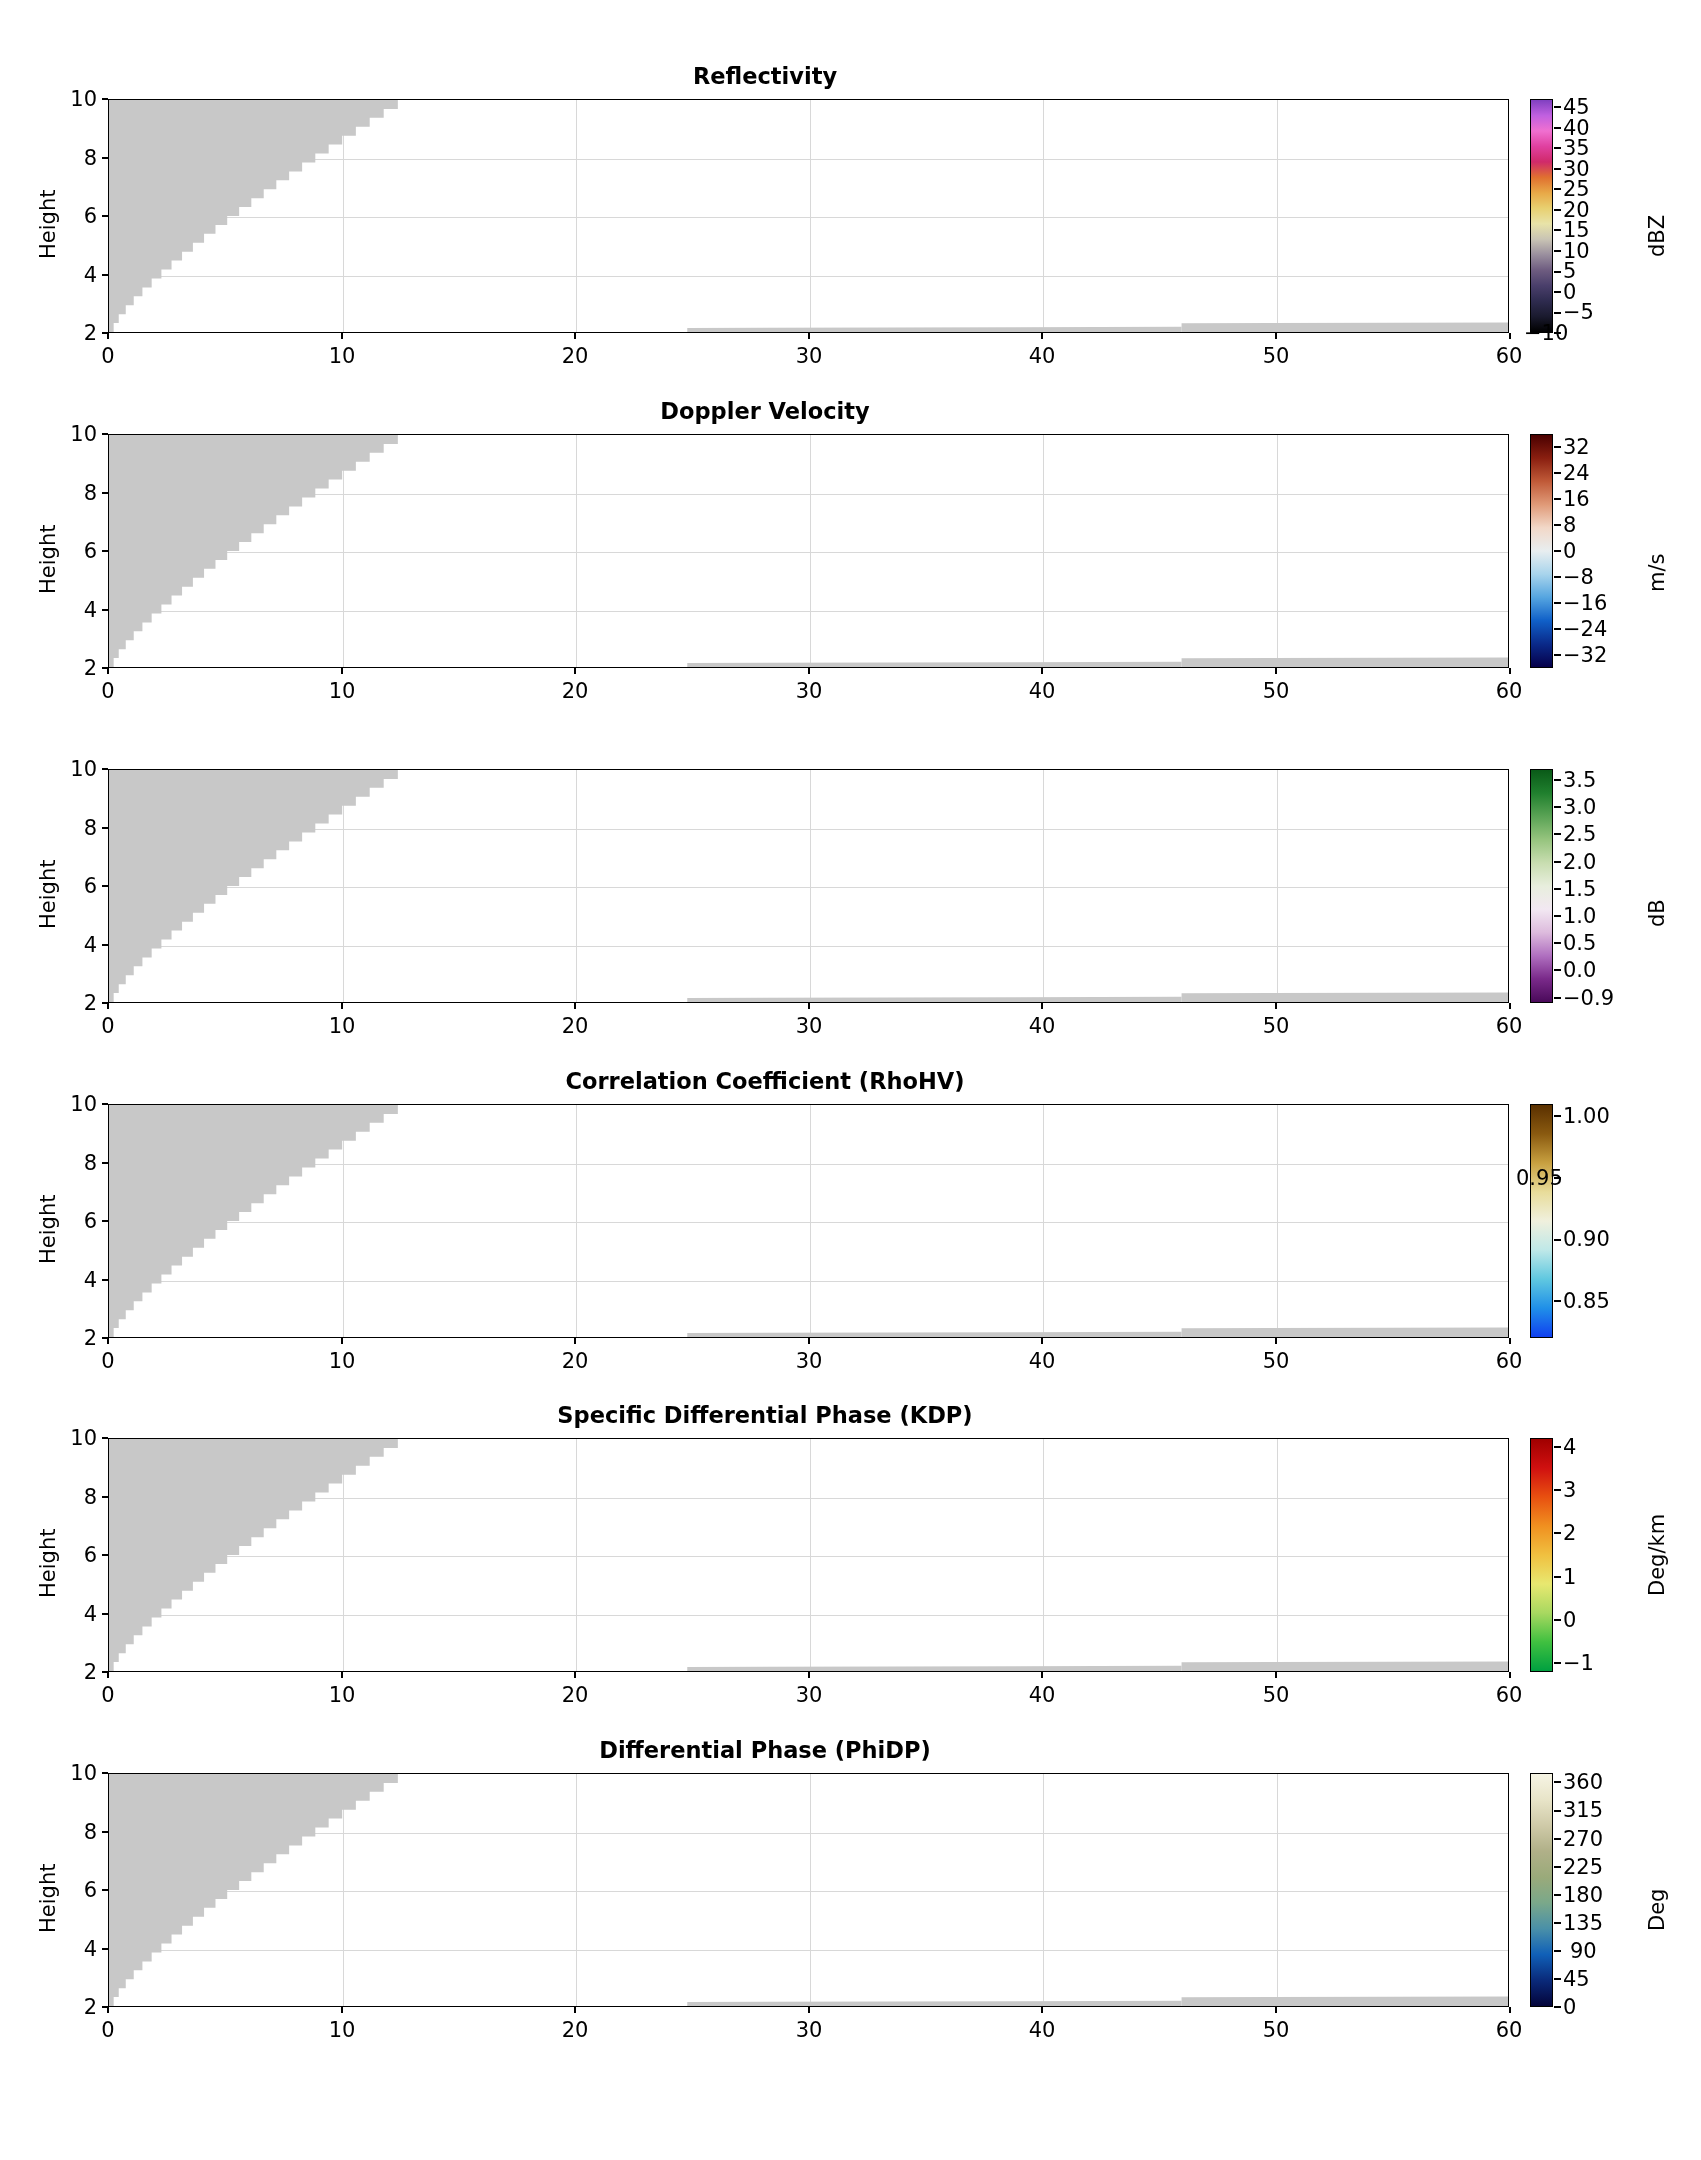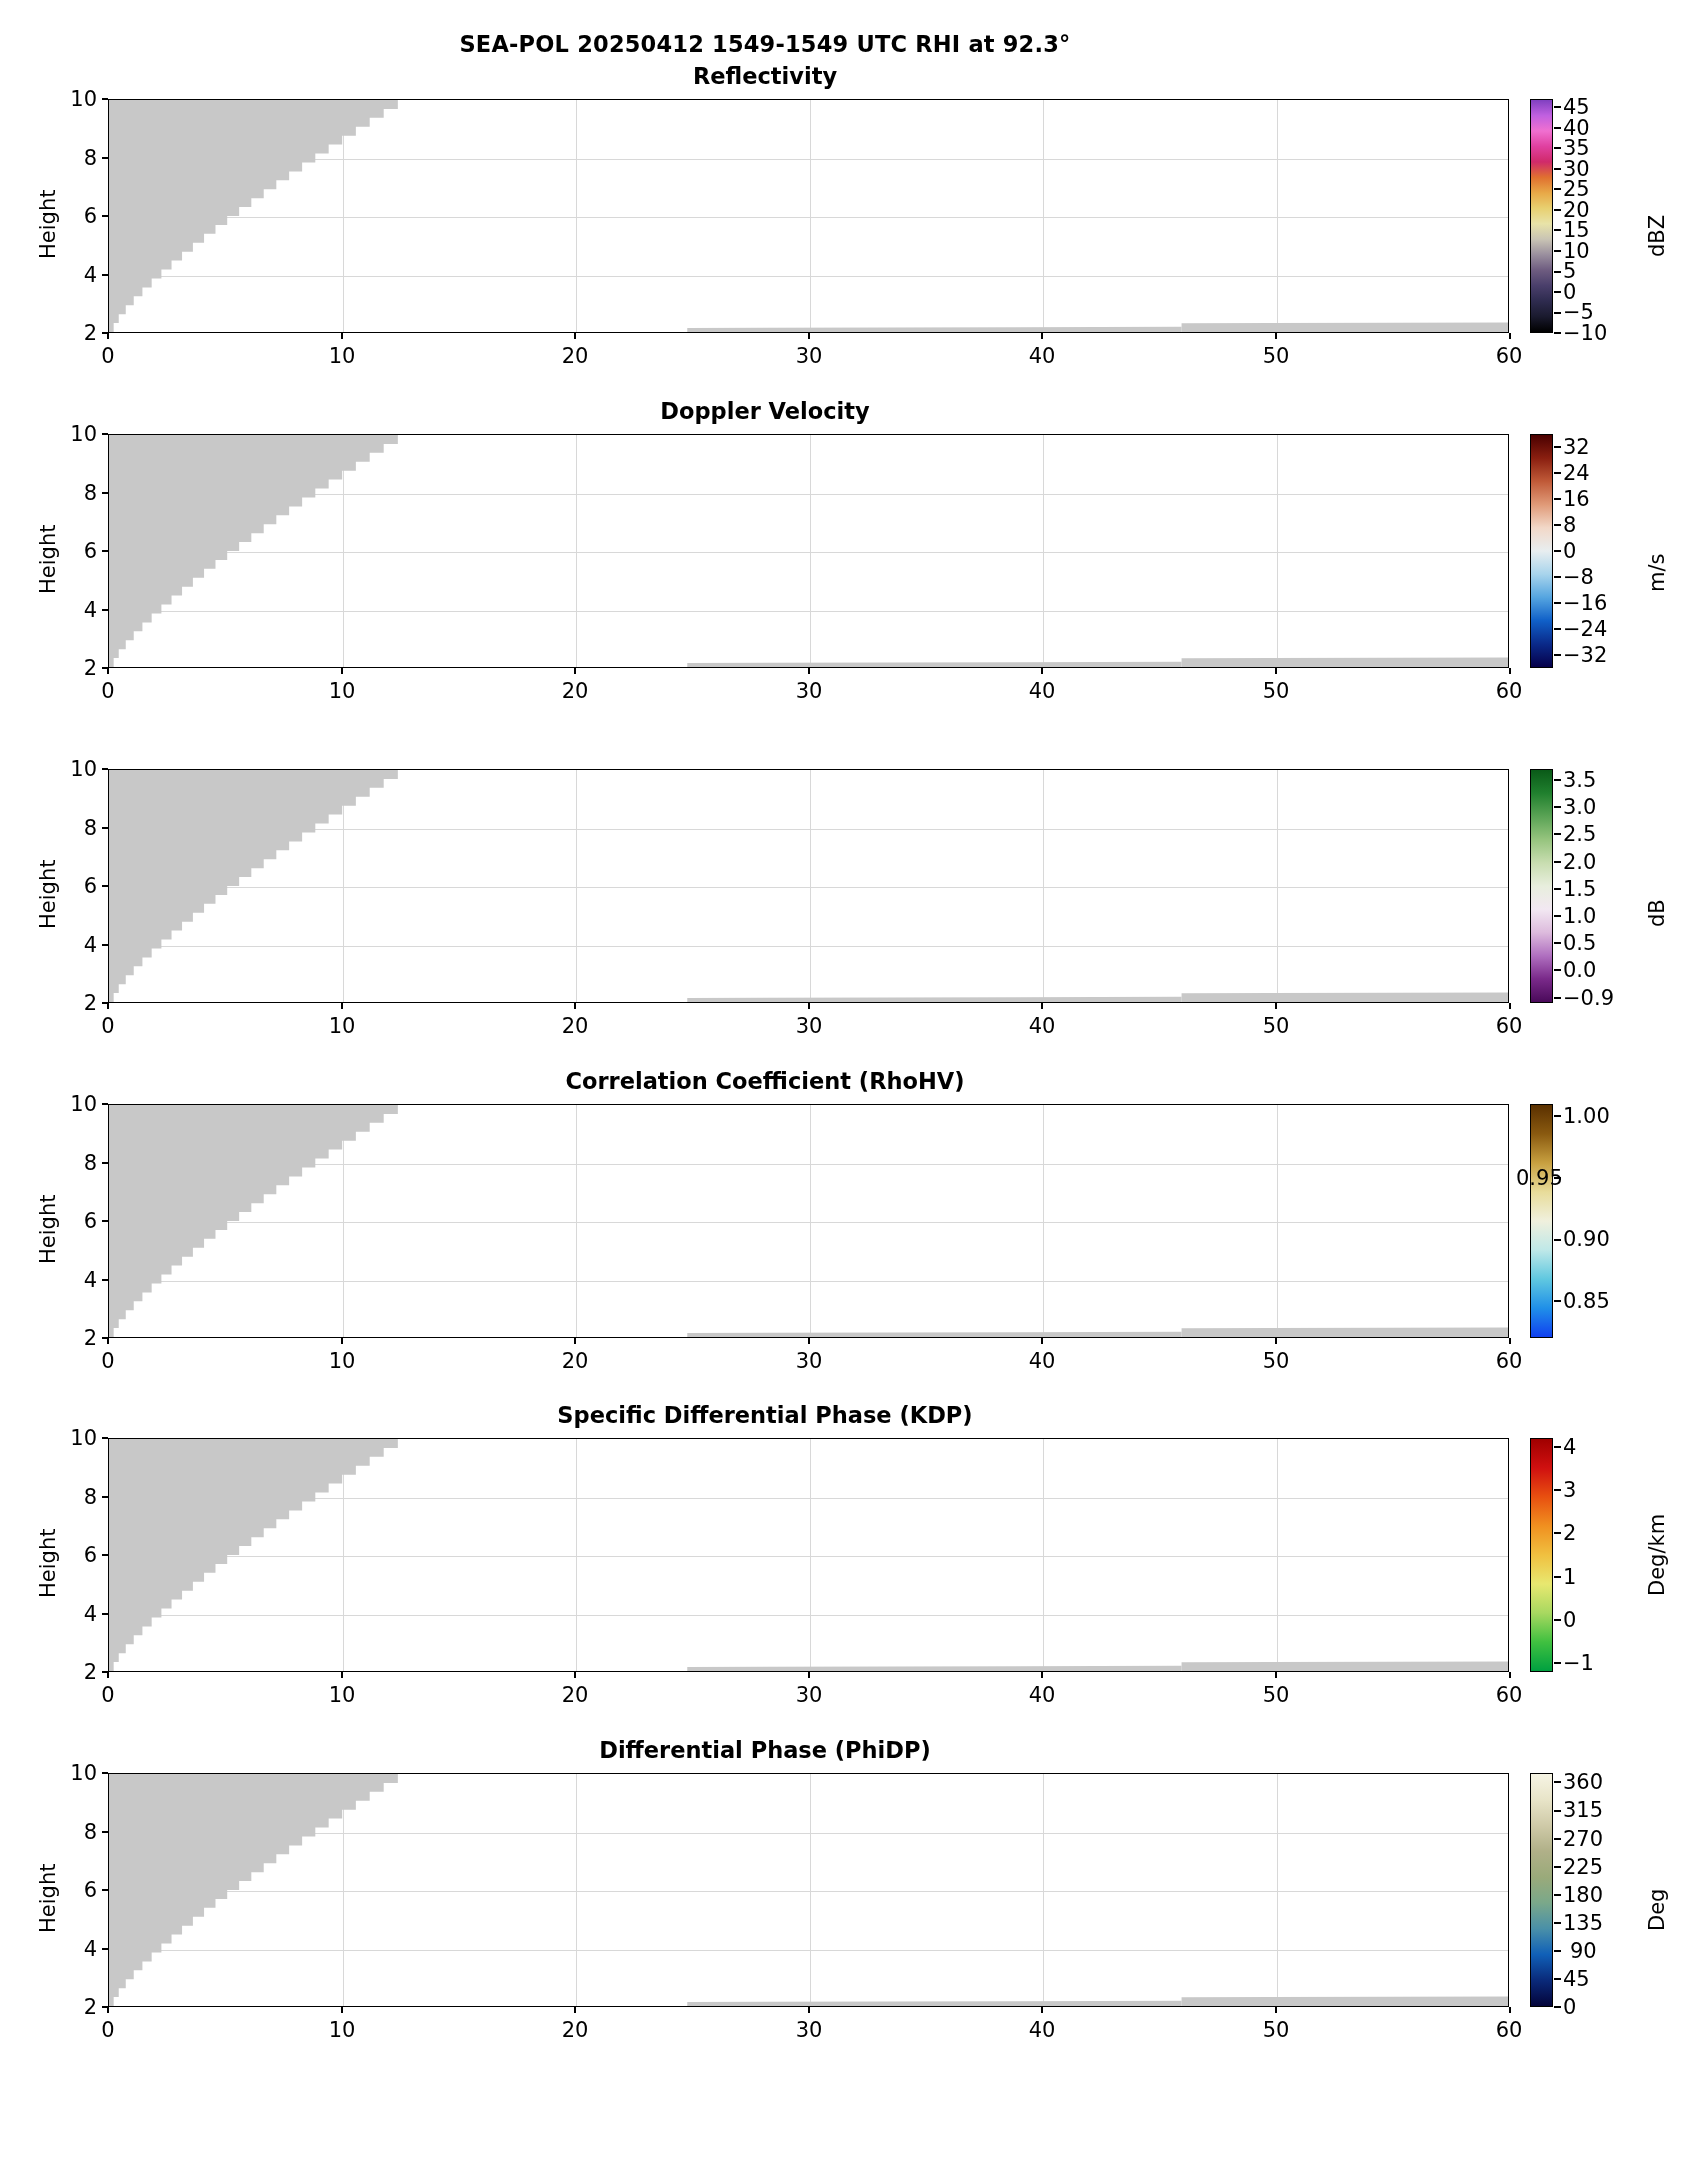--- a/index.html
+++ b/index.html
@@ -146,21 +146,20 @@
     position: absolute;
     font-size: 21px;
     white-space: nowrap;
     transform-origin: left top;
   }
 </style>
 </head>
 <body>
 
 <div class="figure">
-  <div class="suptitle">SEA-POL 20250412 1549-1549 UTC RHI at 92.3°</div>
 
   <div id="panels">
       <div class="panel" style="top: 63px; height: 333px;">
         <div class="panel-title">Reflectivity</div>
         <div class="axes">
           <div class="grid-v" style="left: 234px;"></div>
           <div class="grid-v" style="left: 467px;"></div>
           <div class="grid-v" style="left: 701px;"></div>
           <div class="grid-v" style="left: 934px;"></div>
           <div class="grid-v" style="left: 1168px;"></div>
@@ -192,21 +191,21 @@
         <div class="xtickmark" style="left: 574px; top: 270px;"></div>
         <div class="xtick" style="left: 809px; top: 281px;">30</div>
         <div class="xtickmark" style="left: 808px; top: 270px;"></div>
         <div class="xtick" style="left: 1042px; top: 281px;">40</div>
         <div class="xtickmark" style="left: 1041px; top: 270px;"></div>
         <div class="xtick" style="left: 1276px; top: 281px;">50</div>
         <div class="xtickmark" style="left: 1275px; top: 270px;"></div>
         <div class="xtick" style="left: 1509px; top: 281px;">60</div>
         <div class="xtickmark" style="left: 1509px; top: 270px;"></div>
         <div class="cbar" style="left: 1530px; top: 36px; height: 234px; background: linear-gradient(to top, rgb(0, 0, 0), rgb(26, 26, 46), rgb(46, 43, 79), rgb(74, 63, 107), rgb(110, 92, 128), rgb(154, 143, 158), rgb(201, 196, 180), rgb(232, 227, 168), rgb(232, 208, 112), rgb(232, 168, 71), rgb(224, 112, 48), rgb(208, 42, 106), rgb(224, 64, 160), rgb(240, 112, 208), rgb(192, 96, 224), rgb(128, 64, 192));"></div>
-        <div class="cbar-tick-label" style="left: 1563px; top: 270px;">−10</div>
+        <div class="cbar-tick-label" style="left: 1524px; top: 270px;">−10</div>
         <div class="cbar-tick-mark" style="left: 1554px; top: 269px;"></div>
         <div class="cbar-tick-label" style="left: 1563px; top: 249px;">−5</div>
         <div class="cbar-tick-mark" style="left: 1554px; top: 249px;"></div>
         <div class="cbar-tick-label" style="left: 1563px; top: 229px;">0</div>
         <div class="cbar-tick-mark" style="left: 1554px; top: 228px;"></div>
         <div class="cbar-tick-label" style="left: 1563px; top: 208px;">5</div>
         <div class="cbar-tick-mark" style="left: 1554px; top: 208px;"></div>
         <div class="cbar-tick-label" style="left: 1563px; top: 188px;">10</div>
         <div class="cbar-tick-mark" style="left: 1554px; top: 187px;"></div>
         <div class="cbar-tick-label" style="left: 1563px; top: 167px;">15</div>

